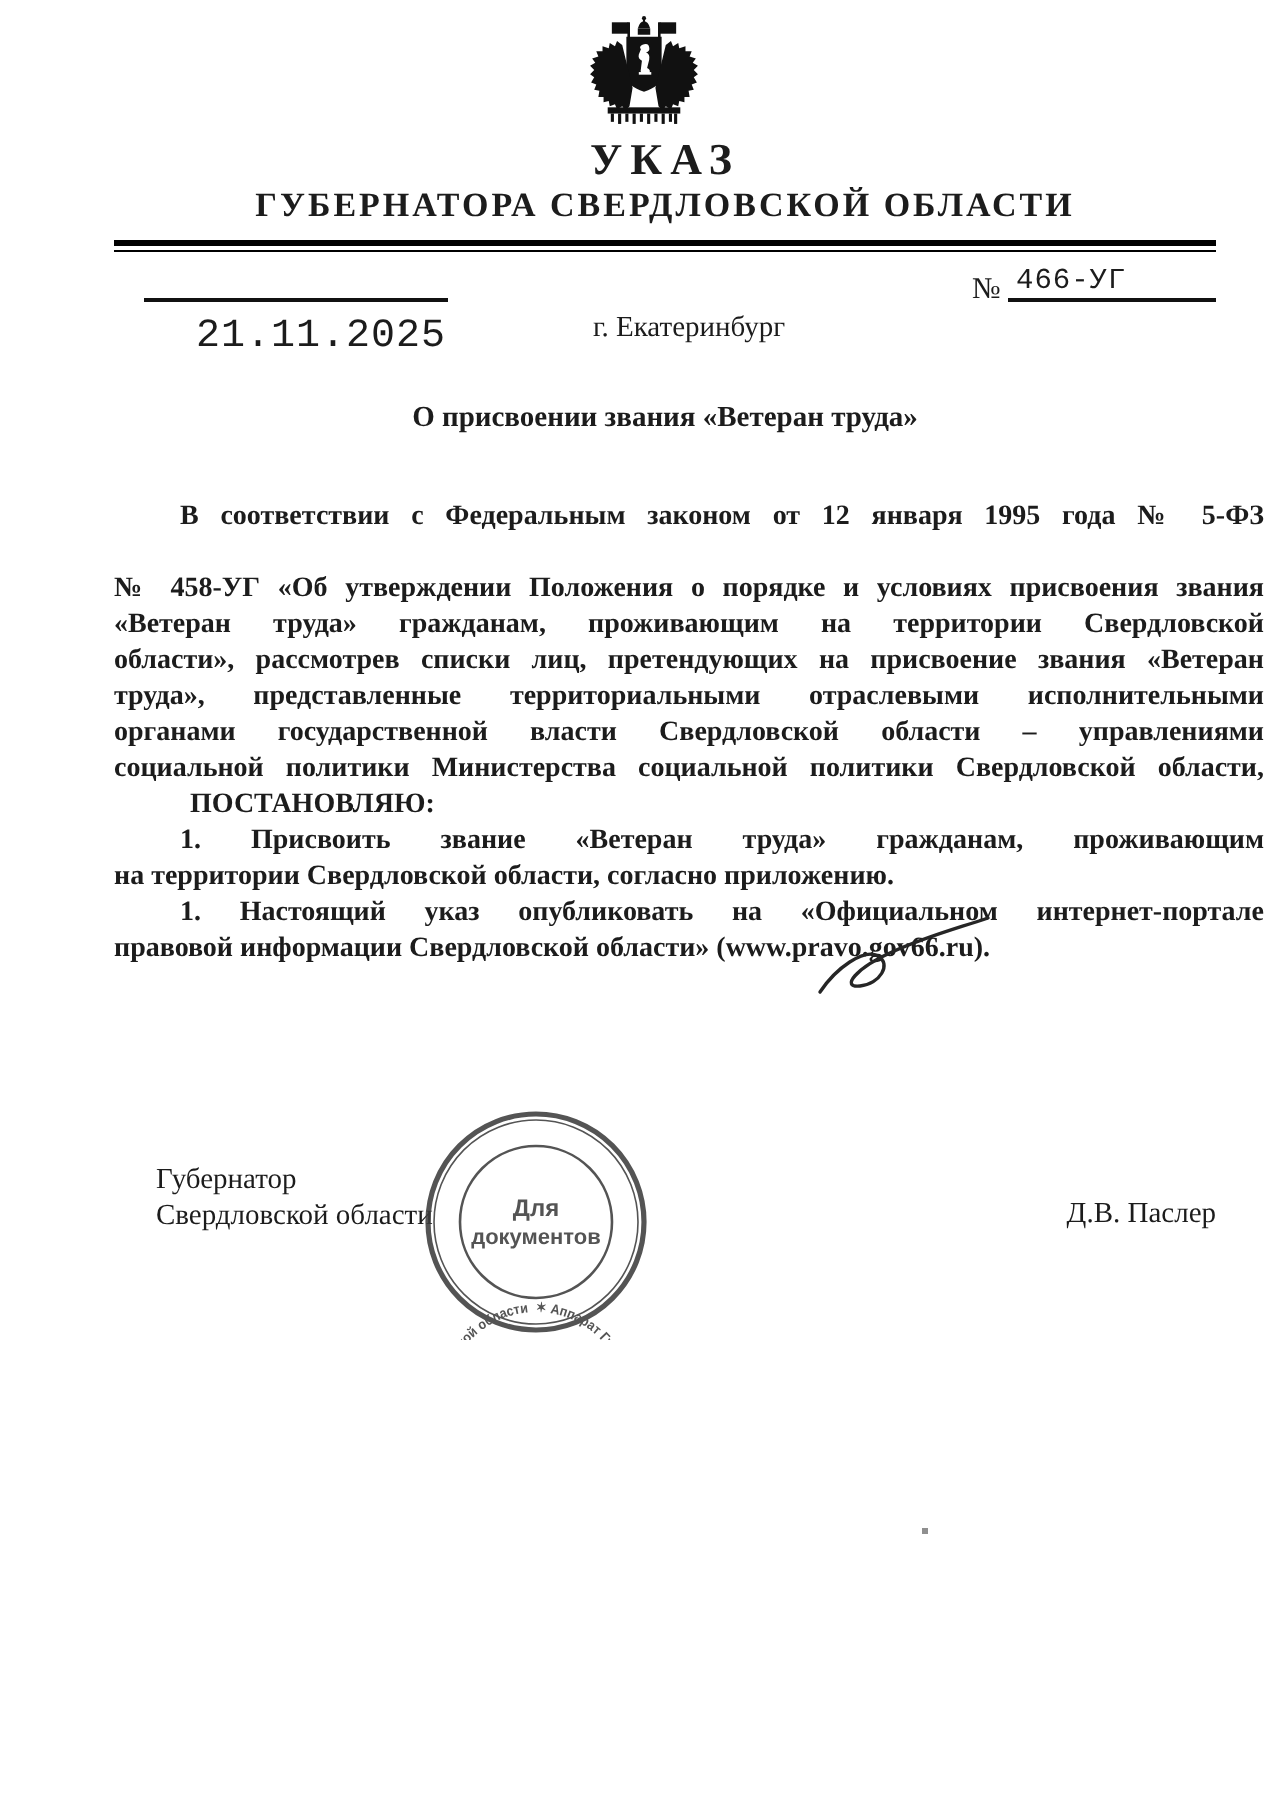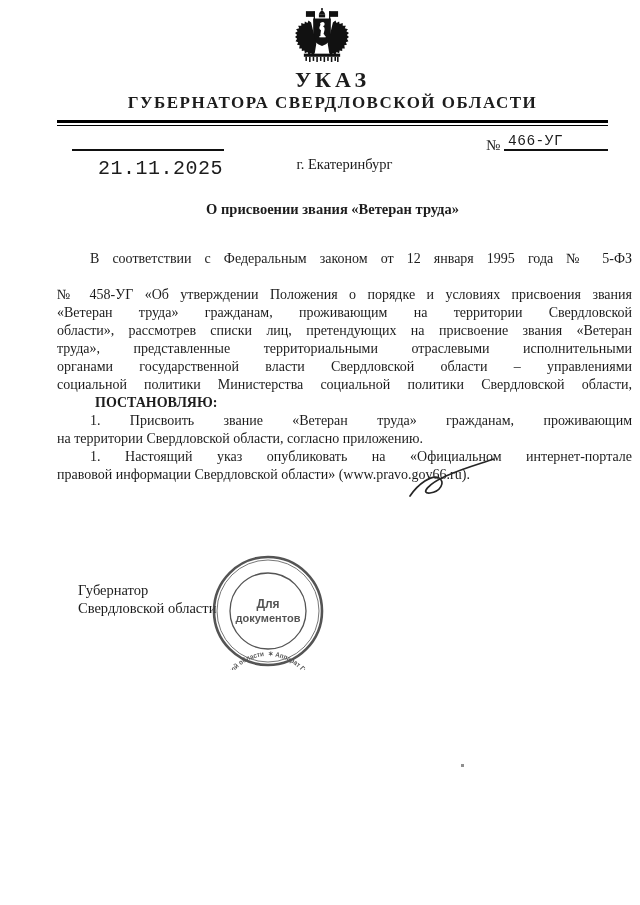--- a/index.html
+++ b/index.html
@@ -36,20 +36,21 @@
   .city { top:156px; left:57px; width:575px; text-align:center; font-size:14.5px; }
   .doc-title {
     top:201px; left:57px; width:551px; text-align:center;
     font-size:14.5px; font-weight:bold;
   }
 
   
   .line {
     position:absolute; left:57px; width:575px; font-size:14px; line-height:18px;
     box-sizing:border-box;
+    font-weight:bold;
   }
   .just { text-align:justify; text-align-last:justify; }
   .indent { padding-left:33px; }
   .bold { font-weight:bold;margin-left:38px; }
 
   
   .sig-line1 { top:582px; left:78px; font-size:14.5px; }
   .sig-line2 { top:600px; left:78px; font-size:14.5px; }
   .sig-name  { top:599px; left:450px; width:158px; text-align:right; font-size:14.5px; }
 
@@ -125,20 +126,21 @@
   <div class="line" style="top:430px;">на территории Свердловской области, согласно приложению.</div>
   <div class="line just indent" style="top:448px;">1. Настоящий указ опубликовать на «Официальном интернет-портале</div>
   <div class="line" style="top:466px;">правовой информации Свердловской области» (www.pravo.gov66.ru).</div>
 
   <svg class="abs" style="top:450px; left:398px;" width="110" height="55" viewBox="0 0 110 55">
     <path d="M12 46 C 20 34, 34 24, 41 28 C 48 32, 42 42, 32 43 C 22 44, 30 34, 48 26 C 66 18, 78 15, 96 9" fill="none" stroke="#262626" stroke-width="1.7" stroke-linecap="round"></path>
   </svg>
 
   <div class="abs sig-line1">Губернатор</div>
   <div class="abs sig-line2">Свердловской области</div>
+  <div class="abs sig-name">Д.В. Паслер</div>
 
   <svg class="abs" style="top:552px; left:209px;" width="118" height="118" viewBox="0 0 118 118" opacity="0.88">
     <circle cx="59" cy="59" r="54" fill="none" stroke="#3d3d3d" stroke-width="2.6"></circle>
     <circle cx="59" cy="59" r="51" fill="none" stroke="#3d3d3d" stroke-width="0.8"></circle>
     <circle cx="59" cy="59" r="38" fill="none" stroke="#3d3d3d" stroke-width="1.3"></circle>
     <defs>
       <path id="ringPath" d="M 59 104 A 45 45 0 1 1 58.9 104"></path>
     </defs>
     <text font-family="Liberation Sans, sans-serif" font-size="6.9" font-weight="bold" fill="#3d3d3d" textLength="278" lengthAdjust="spacingAndGlyphs">
       <textPath href="#ringPath" startOffset="0">✶ Аппарат Губернатора Свердловской области и Правительства Свердловской области</textPath>

